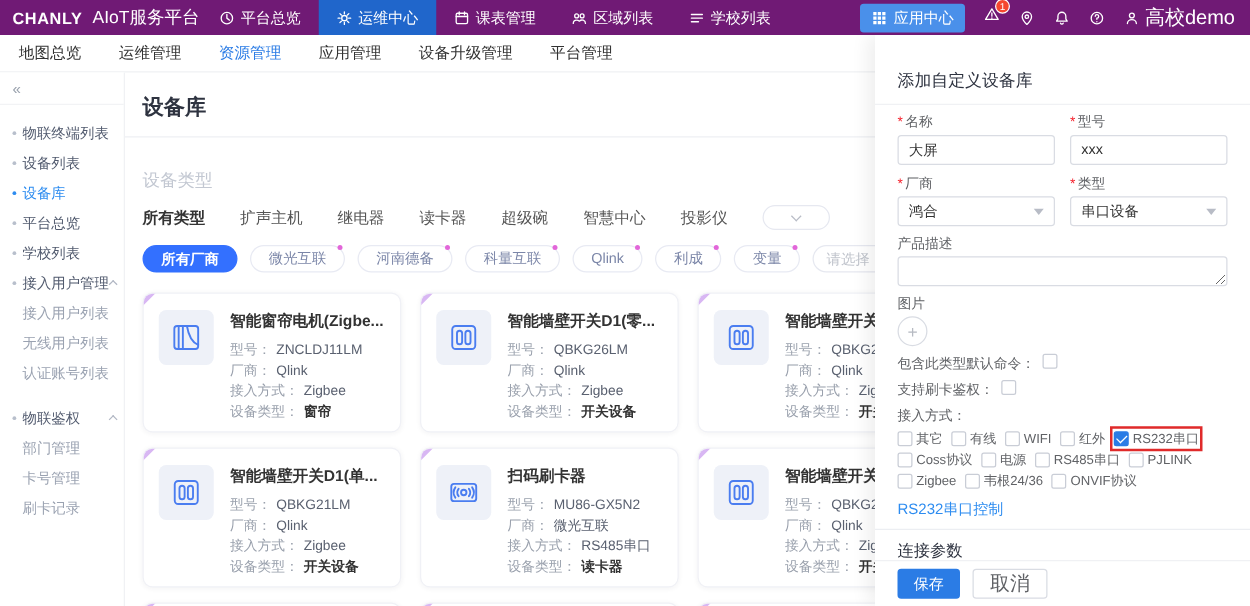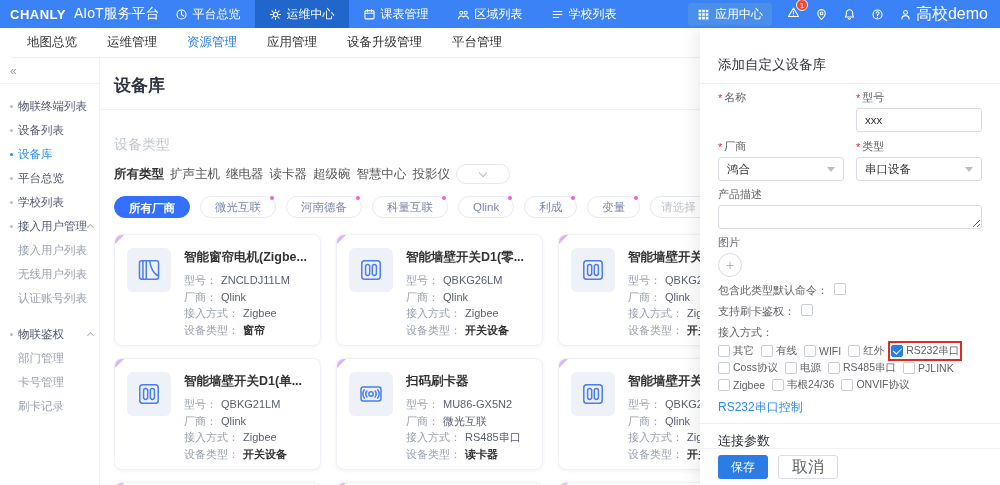--- a/index.html
+++ b/index.html
@@ -1,52 +1,52 @@
 <!DOCTYPE html>
 <html><head>
 <meta charset="utf-8">
 <style>
   *{box-sizing:border-box;margin:0;padding:0}
   html,body{width:1000px;height:485px}
   body{position:relative;overflow:hidden;background:#fff;font-family:"Liberation Sans","DejaVu Sans",sans-serif;color:#333}
   
-  .topbar{position:absolute;left:0;top:0;right:0;height:28px;background:#3b82f6;display:flex;align-items:center;color:#fff;z-index:30}
+  .topbar{position:absolute;left:0;top:0;right:0;height:28px;background:#701a75;display:flex;align-items:center;color:#fff;z-index:30}
   .brand{font-weight:bold;font-size:13px;letter-spacing:.5px;padding:0 8px 0 10px}
   .product{font-weight:normal;font-size:14px;margin-right:1px;white-space:nowrap}
   .tnav{display:flex;height:100%}
   .tnav-item{display:flex;align-items:center;gap:5px;padding:0 14px;font-size:12px;cursor:pointer;white-space:nowrap}
   .tnav-item.active{background:#2066cb}
   .ic{display:inline-flex;align-items:center}
   .ic svg{display:block}
   .topbar-right{margin-left:auto;display:flex;align-items:center;gap:15px;padding-right:12px}
   .appcenter{background:#4a90ea;border-radius:3px;display:flex;gap:5px;align-items:center;padding:3px 9px;font-size:12px;cursor:pointer;white-space:nowrap}
   .alarm-wrap{position:relative;cursor:pointer}
   .badge{position:absolute;top:-6px;right:-8px;background:#f5472f;color:#fff;font-size:8px;min-width:12px;height:12px;border-radius:7px;display:flex;align-items:center;justify-content:center;padding:0 2px;border:1px solid #fff}
   .user{display:flex;align-items:center;gap:4px;font-size:16px;cursor:pointer;white-space:nowrap}
   
-  .subnav{position:absolute;left:12px;top:28px;right:0;height:30px;background:#fff;border-bottom:1px solid #f0f1f4;display:flex;align-items:center;padding-left:15px;gap:30px;z-index:5}
+  .subnav{position:absolute;left:0;top:28px;right:0;height:30px;background:#fff;border-bottom:1px solid #f0f1f4;display:flex;align-items:center;padding-left:15px;gap:30px;z-index:5}
   .snav-item{font-size:12.5px;color:#333;cursor:pointer;white-space:nowrap}
   .snav-item.active{color:#2b7ce5}
   
   .sidebar{position:absolute;left:0;top:58px;bottom:0;width:100px;background:#fff;border-right:1px solid #f0f1f4;z-index:6;font-size:11.5px;color:#515a6e}
   .collapse{height:26px;line-height:26px;padding-left:10px;color:#99a1ad;border-bottom:1px solid #f2f3f5;font-size:12px;cursor:pointer}
   .side-list{padding-top:10px}
   .side-item{display:flex;align-items:center;padding:4.5px 6px 4.5px 10px;cursor:pointer;white-space:nowrap}
   .side-item.gap{margin-top:12px}
   .dot{width:3px;height:3px;border-radius:50%;background:#b8bfcc;margin-right:5px;flex:none}
   .side-item.active{color:#2d8cf0}
   .side-item.active .dot{background:#2d8cf0}
   .side-sub{padding:4.5px 6px 4.5px 18px;color:#9aa2b1;cursor:pointer;white-space:nowrap}
   .chev{margin-left:auto;width:5px;height:5px;border-left:1px solid #b0b6c3;border-top:1px solid #b0b6c3;transform:rotate(45deg);margin-top:2px}
   
   .main{position:absolute;left:100px;top:58px;right:0;bottom:0;background:#fff;padding:16px 0 0 14px;z-index:1}
   .page-title{font-size:17px;color:#2e3340;font-weight:600}
   .main-divider{border-bottom:1px solid #eef0f4;margin:12px 0 0 -14px}
   .section-label{margin-top:26px;font-size:14px;color:#c3c8d2}
-  .tfilters{display:flex;gap:6px;align-items:center;margin-top:10px;font-size:12.5px;color:#555}
+  .tfilters{display:flex;gap:28px;align-items:center;margin-top:10px;font-size:12.5px;color:#555}
   .tfilter{cursor:pointer;white-space:nowrap}
   .tfilter.active{color:#333;font-weight:700}
   .tmore{width:54px;height:20px;border:1px solid #e6e8f0;border-radius:11px;display:flex;align-items:center;justify-content:center;cursor:pointer}
   .pill-chev{width:6px;height:6px;border-right:1.3px solid #b8bcc6;border-bottom:1.3px solid #b8bcc6;transform:rotate(45deg);margin-top:-3px}
   .vfilters{display:flex;gap:10px;align-items:center;margin-top:12px}
   .vpill{position:relative;height:22px;line-height:20px;padding:0 14px;border:1px solid #e8eaf3;border-radius:12px;font-size:11.5px;color:#7b86a8;background:#fff;cursor:pointer;white-space:nowrap}
   .vpill.active{background:#3370ff;border-color:#3370ff;color:#fff;font-weight:600;line-height:22px}
   .vdot{position:absolute;top:-1px;right:1px;width:4px;height:4px;border-radius:50%;background:#e266d9}
   .vselect{width:90px;height:22px;border:1px solid #e6e8f0;border-radius:12px;display:flex;align-items:center;justify-content:space-between;padding:0 10px;font-size:11.5px;color:#c0c4cc;cursor:pointer}
   .cards{margin-top:16px;display:grid;grid-template-columns:repeat(3,207px);column-gap:15px;row-gap:12px}
@@ -397,20 +397,21 @@
 
 <div class="panel">
   <div class="panel-head">添加自定义设备库</div>
   <div class="panel-body">
     <div class="fgrid">
       <div>
         <div class="flabel">
             <span class="req">*</span>
             <span>名称</span>
           </div>
+        <input class="inp" value="大屏" style="">
       </div>
       <div>
         <div class="flabel">
             <span class="req">*</span>
             <span>型号</span>
           </div>
         <input class="inp" value="xxx" style="">
       </div>
       <div>
         <div class="flabel">

